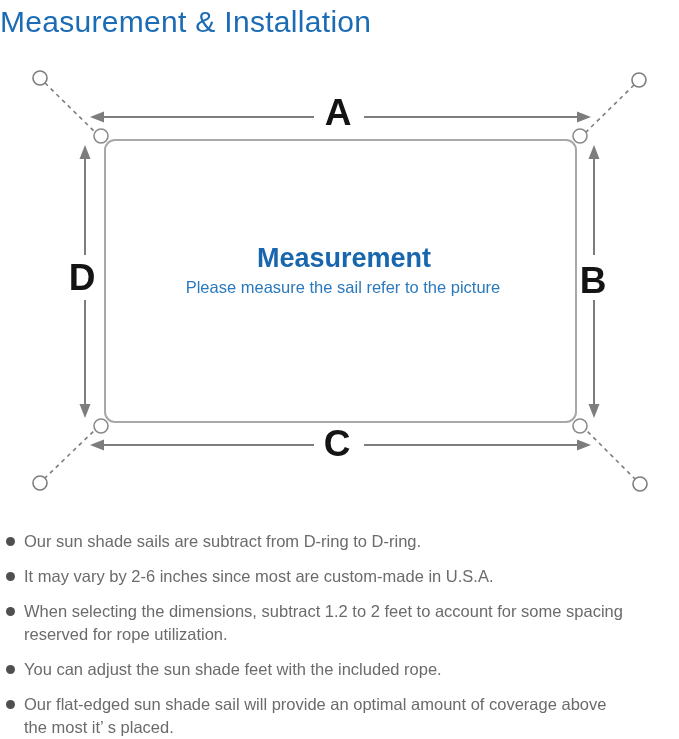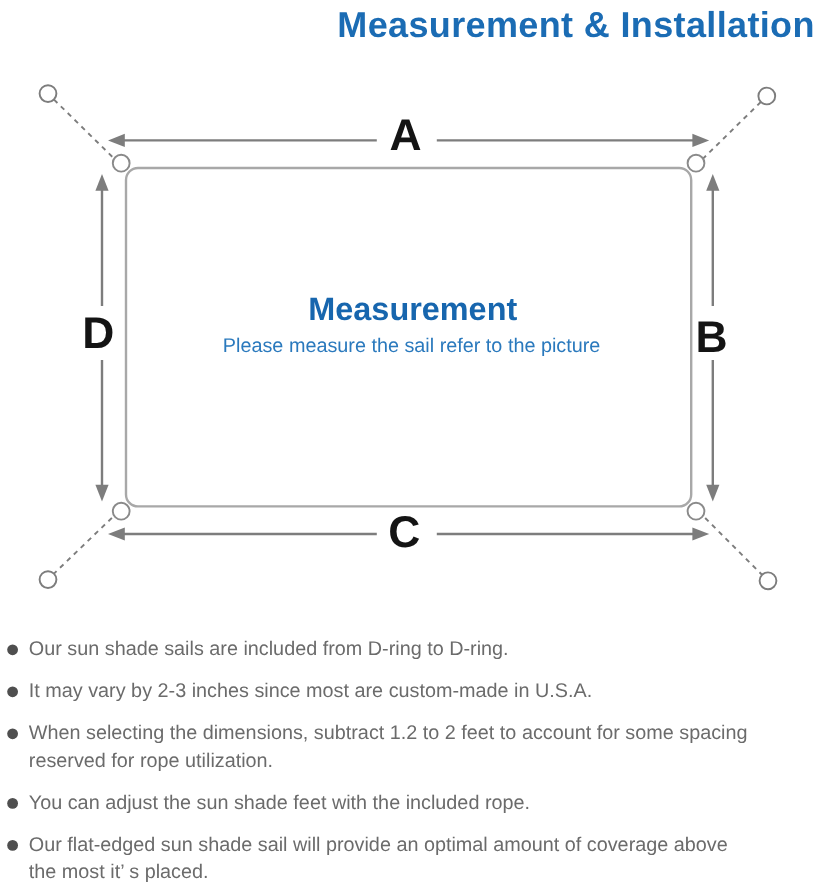--- a/index.html
+++ b/index.html
@@ -9,23 +9,23 @@
     height: 739px;
     background: #ffffff;
     font-family: "Liberation Sans", sans-serif;
     overflow: hidden;
   }
   .page-title {
     position: absolute;
     top: 0; left: 0;
     width: 100%;
     margin: 0;
-    text-align: right;
+    text-align: left;
     font-size: 30px;
-    font-weight: bold;
+    font-weight: normal;
     letter-spacing: 0.3px;
     color: #1b6cb4;
     line-height: 44px;
   }
   .diagram-svg { position: absolute; top: 44px; left: 0; }
 
   
   .dim-line { stroke: #7d7d7d; stroke-width: 2; }
   .dash-line { stroke: #7d7d7d; stroke-width: 1.6; stroke-dasharray: 4 4; fill: none; }
   .anchor { fill: #ffffff; stroke: #7d7d7d; stroke-width: 1.6; }
@@ -122,25 +122,25 @@
     <polygon class="ah" points="594,374 588.5,360 599.5,360"></polygon>
     <text class="dim-label" x="593" y="249">B</text>
 
     <text class="center-title" x="344" y="223">Measurement</text>
     <text class="center-sub" x="343" y="249">Please measure the sail refer to the picture</text>
   </svg>
 
   <ul class="notes">
     <li class="note">
       <span class="dot"></span>
-      <span class="note-text">Our sun shade sails are included from D-ring to D-ring.</span>
+      <span class="note-text">Our sun shade sails are subtract from D-ring to D-ring.</span>
     </li>
     <li class="note">
       <span class="dot"></span>
-      <span class="note-text">It may vary by 2-3 inches since most are custom-made in U.S.A.</span>
+      <span class="note-text">It may vary by 2-6 inches since most are custom-made in U.S.A.</span>
     </li>
     <li class="note">
       <span class="dot"></span>
       <span class="note-text">When selecting the dimensions, subtract 1.2 to 2 feet to account for some spacing
 reserved for rope utilization.</span>
     </li>
     <li class="note">
       <span class="dot"></span>
       <span class="note-text">You can adjust the sun shade feet with the included rope.</span>
     </li>

